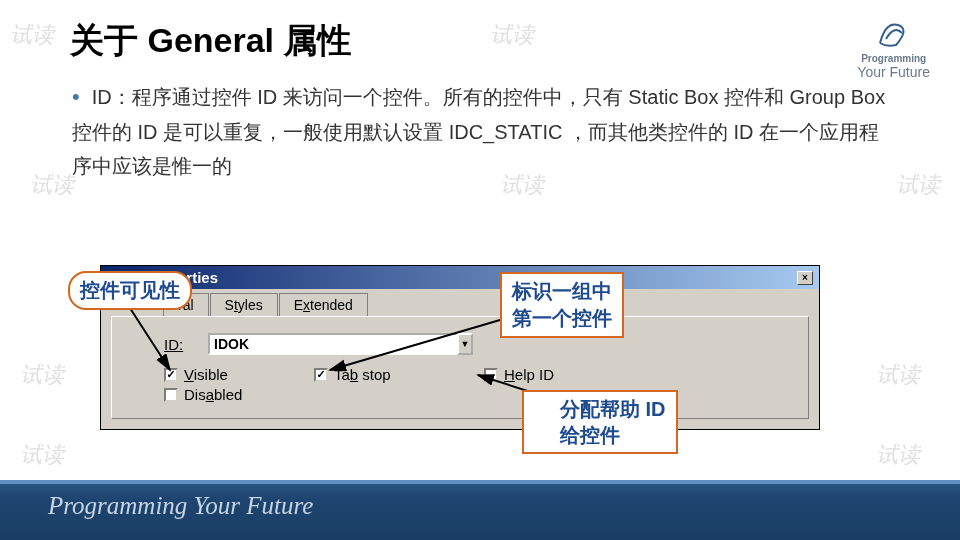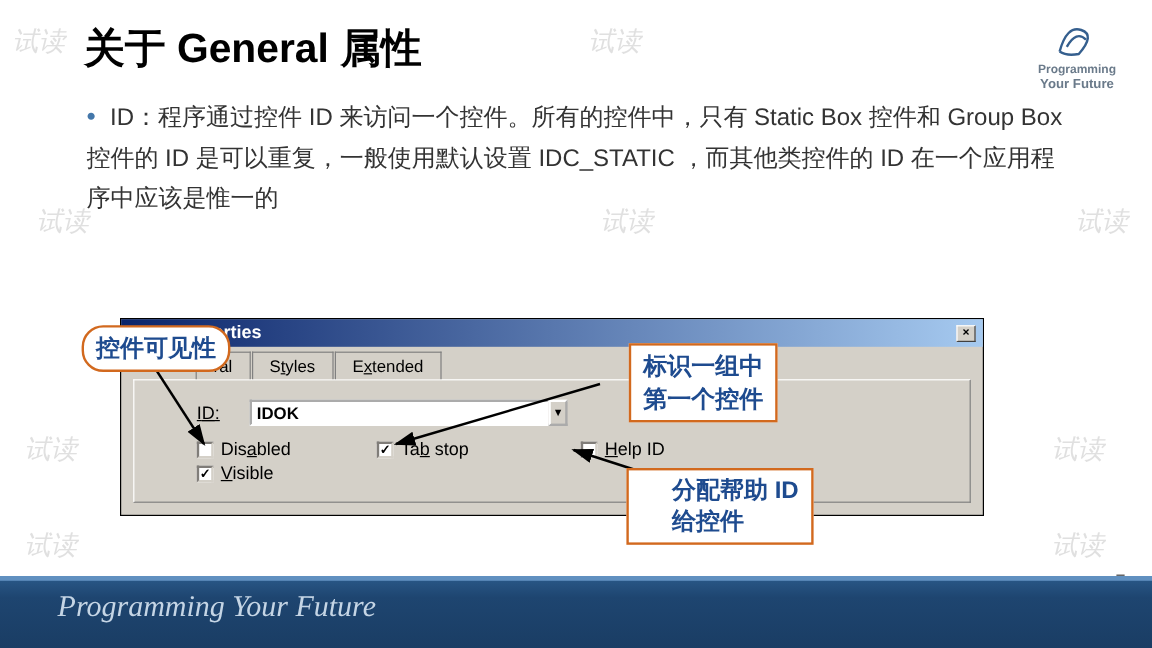--- a/index.html
+++ b/index.html
@@ -6,21 +6,21 @@
     body { width: 960px; height: 540px; background: #fff; font-family: "Microsoft YaHei", Arial, sans-serif; position: relative; overflow: hidden; }
 
     .watermark { position: absolute; color: #e0e0e0; font-size: 22px; font-style: italic; pointer-events: none; z-index: 0; }
 
     .slide { position: relative; width: 100%; height: 100%; z-index: 1; }
     .title { position: absolute; top: 18px; left: 70px; font-size: 34px; font-weight: bold; color: #000; }
 
     .logo { position: absolute; top: 15px; right: 30px; text-align: center; }
     .logo svg { display: block; margin: 0 auto 2px; }
     .logo-text1 { font-size: 10px; color: #6a7a8a; font-weight: bold; }
-    .logo-text2 { font-size: 11px; color: #6a7a8a; font-weight: bold; }
+    .logo-text2 { font-size: 14px; color: #6a7a8a; }
 
     .bullet { position: absolute; top: 78px; left: 72px; width: 820px; font-size: 20px; line-height: 1.7; color: #333; }
     .bullet::before { content: "•"; color: #4477aa; margin-right: 12px; font-size: 22px; }
 
     .dialog-wrap { position: absolute; top: 265px; left: 100px; width: 720px; }
 
     .dialog { position: relative; background: #d4d0c8; border: 1px solid #000; width: 720px; }
     .titlebar { background: linear-gradient(to right, #0a246a, #a6caf0); color: #fff; font-weight: bold; font-size: 15px; padding: 3px 6px; display: flex; align-items: center; }
     .titlebar-text { flex: 1; margin-left: 71px; }
     .close-x { width: 16px; height: 14px; background: #d4d0c8; border: 1px solid #fff; border-right-color: #404040; border-bottom-color: #404040; color: #000; font-size: 10px; line-height: 12px; text-align: center; font-weight: bold; }
@@ -40,21 +40,21 @@
     .check-col1 { width: 150px; }
     .check-col2 { width: 170px; }
     .check-col3 { width: 160px; }
     .check-item { display: flex; align-items: center; margin: 3px 0; font-size: 15px; }
     .cbox { width: 14px; height: 14px; background: #fff; border: 2px inset #d4d0c8; margin-right: 6px; display: flex; align-items: center; justify-content: center; font-size: 11px; font-weight: bold; }
     .cbox.checked::after { content: "✓"; }
     .u { text-decoration: underline; }
 
     .callout { position: absolute; background: #fff; border: 2px solid #d2691e; padding: 4px 10px; font-size: 20px; font-weight: bold; color: #1e4b8f; z-index: 5; }
     .callout-1 { top: 271px; left: 68px; border-radius: 18px; }
-    .callout-2 { top: 286px; left: 500px; margin-left: 24px; }
+    .callout-2 { top: 272px; left: 500px; }
     .callout-3 { top: 390px; left: 522px; line-height: 1.3; }
 
     .footer-bar { position: absolute; bottom: 0; left: 0; width: 960px; height: 60px; background: linear-gradient(to bottom, #2a5a8a 0%, #1e4570 30%, #1a3d64 100%); }
     .footer-bar::before { content: ""; position: absolute; top: 0; left: 0; width: 960px; height: 4px; background: #6090c0; }
     .footer-text { position: absolute; bottom: 20px; left: 48px; color: #c5d5e5; font-size: 25px; font-style: italic; font-family: Georgia, serif; }
     .page-num { position: absolute; bottom: 47px; right: 22px; font-size: 15px; color: #666; }
 
     svg.connector { position: absolute; z-index: 4; pointer-events: none; }
   </style>
 </head>
@@ -97,26 +97,26 @@
       </div>
       <div class="tabpanel">
         <div class="row">
           <span class="idlabel">I<span class="u">D</span>:</span>
           <input class="id-input" value="IDOK" style="">
           <div class="dropdown-btn">▼</div>
         </div>
         <div class="check-row">
           <div class="check-col1">
             <div class="check-item">
+              <div class="cbox checked"></div>
+              <span><span class="u">V</span>isible</span>
+            </div>
+            <div class="check-item">
               <div class="cbox"></div>
               <span>Dis<span class="u">a</span>bled</span>
-            </div>
-            <div class="check-item">
-              <div class="cbox checked"></div>
-              <span><span class="u">V</span>isible</span>
             </div>
           </div>
           <div class="check-col2">
             <div class="check-item">
               <div class="cbox checked"></div>
               <span>Ta<span class="u">b</span> stop</span>
             </div>
           </div>
           <div class="check-col3">
             <div class="check-item">

